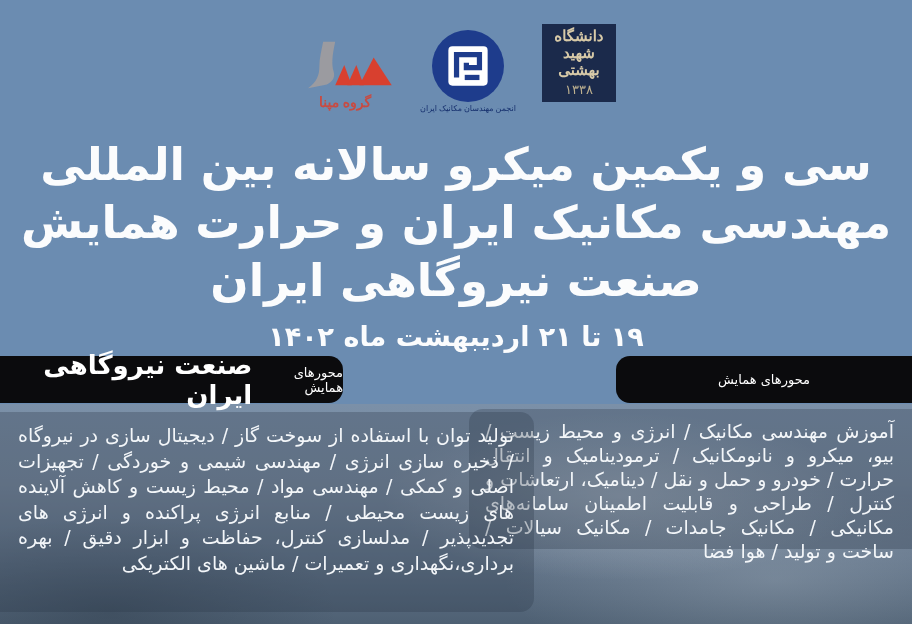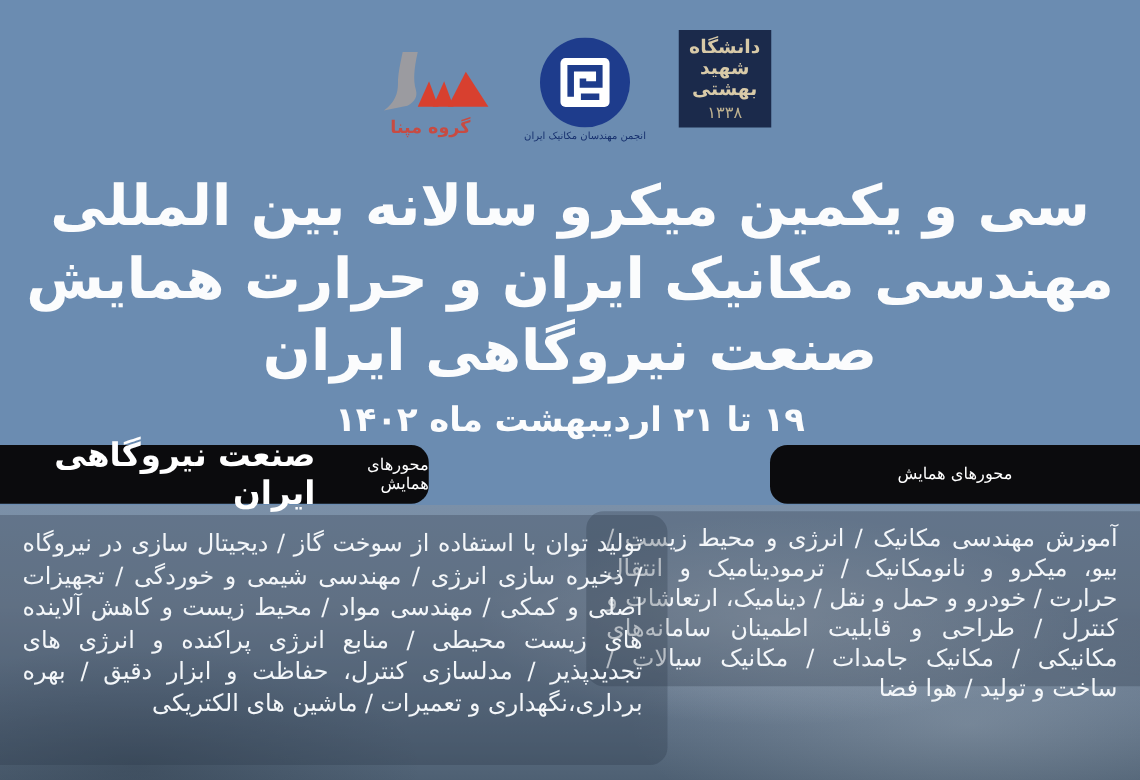--- a/index.html
+++ b/index.html
@@ -22,21 +22,21 @@
       radial-gradient(ellipse 420px 150px at 85% 80%, rgba(210,220,228,0.22), rgba(210,220,228,0) 65%),
       radial-gradient(ellipse 380px 160px at 12% 95%, rgba(25,36,48,0.30), rgba(25,36,48,0) 60%),
       linear-gradient(180deg,#7b90a8 0%,#78899e 35%,#63758a 70%,#4e6073 100%);
   }
   
   .logo-row{
     position:absolute;top:22px;left:0;width:100%;
     display:flex;flex-direction:row-reverse;justify-content:center;
     align-items:flex-start;gap:26px;
   }
-  .logo-block{display:flex;flex-direction:column;align-items:center;}
+  .logo-block{display:flex;flex-direction:column;align-items:center;font-family:Liberation Serif, serif;}
   .mapna{margin-top:16px;}
   .mapna-caption{
     font-size:14px;font-weight:bold;color:#d8402f;opacity:.85;
     margin-top:2px;letter-spacing:1px;text-align:center;
   }
   .isme{margin-top:8px;justify-content:space-between;}
   .isme-caption{font-size:8px;color:#16306e;margin-top:2px;white-space:nowrap;}
   .sbu{
     margin-top:2px;width:74px;height:78px;background:#1b2a4b;
     display:flex;flex-direction:column;align-items:center;justify-content:center;

